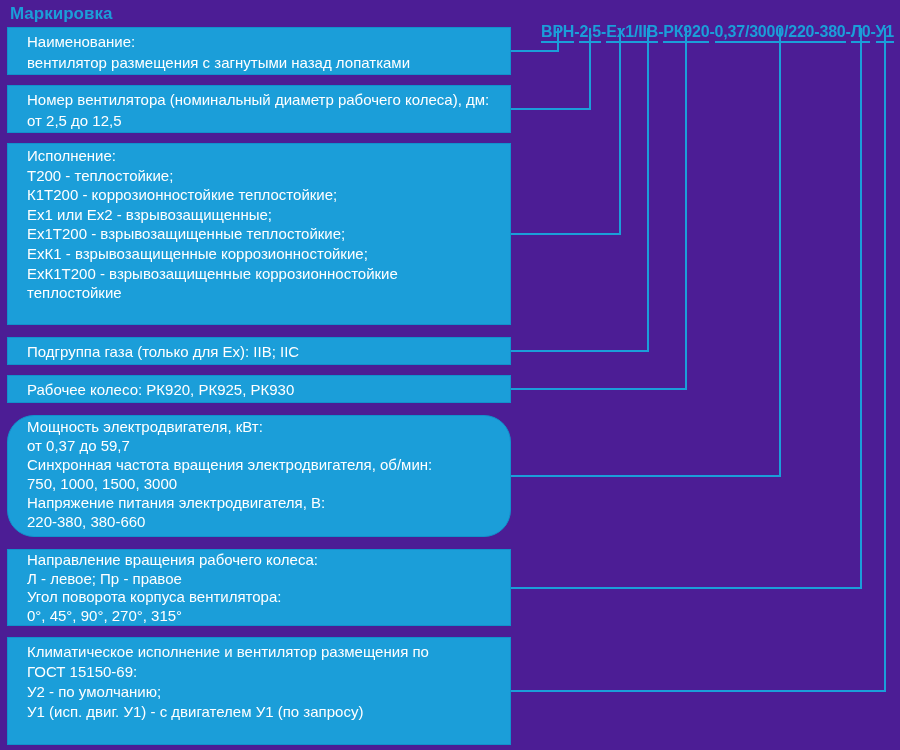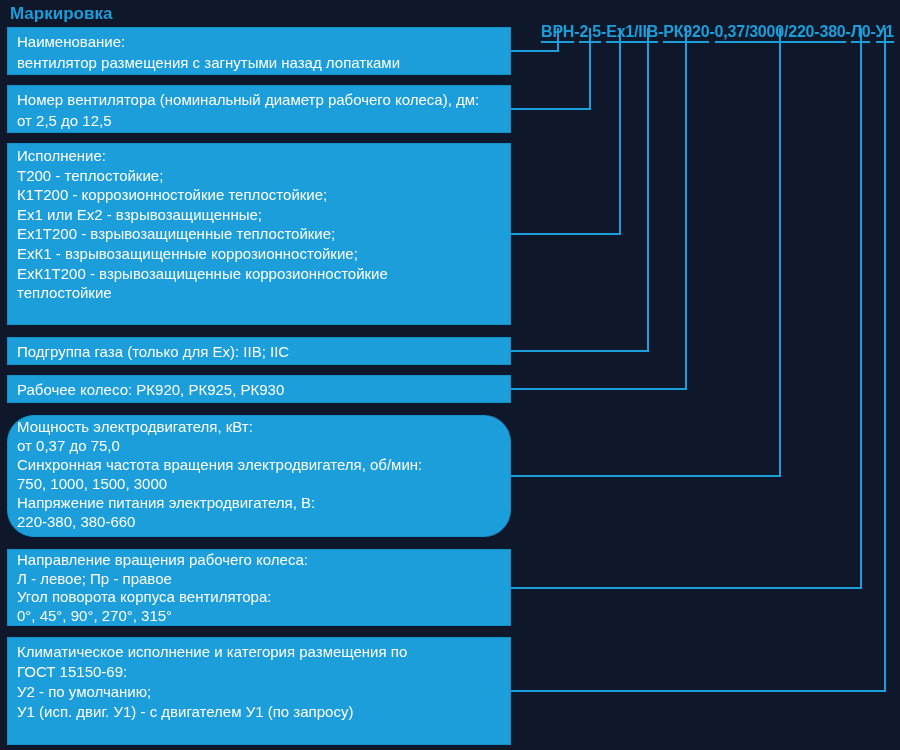--- a/index.html
+++ b/index.html
@@ -1,19 +1,19 @@
 <!DOCTYPE html>
 <html lang="ru"><head>
 <meta charset="utf-8">
 <style>
   html,body{margin:0;padding:0;background:#ffffff;}
   #page{
     position:relative;
     width:900px;height:750px;
-    background:#0f172a;
+    background:#4c1d95;
     font-family:"Liberation Sans", sans-serif;
     overflow:hidden;
     --accent:#1b9ed9;
     --boxborder:#1191cc;
   }
   .title{
     position:absolute;left:10px;top:4px;
     font-size:17px;font-weight:bold;color:var(--accent);
   }
   .code{
@@ -23,21 +23,21 @@
   }
   .code .seg{display:inline-block;}
   .code .seg.u{border-bottom:2px solid var(--accent);}
   .box{
     position:absolute;left:7px;width:504px;
     box-sizing:border-box;
     background:var(--accent);
     border:1px solid var(--boxborder);
     color:#ffffff;
     font-size:15px;line-height:21px;
-    padding:3px 9px;
+    padding:3px 19px;
     overflow:hidden;
   }
   .box .para + .para{margin-top:0;}
   .b1{top:27px;height:48px;}
   .b2{top:85px;height:48px;}
   .b3{top:143px;height:182px;line-height:19.6px;padding-top:2px;}
   .b4{top:337px;height:28px;}
   .b5{top:375px;height:28px;}
   .b6{top:415px;height:122px;line-height:19px;padding-top:1px;border-radius:27px;}
   .b7{top:549px;height:77px;line-height:18.5px;padding-top:1px;}
@@ -85,21 +85,21 @@
       </div>
     </div>
   <div class="box b5">
       <div class="para">
         <div class="line">Рабочее колесо: РК920, РК925, РК930</div>
       </div>
     </div>
   <div class="box b6">
       <div class="para">
         <div class="line">Мощность электродвигателя, кВт:</div>
-        <div class="line">от 0,37 до 75,0</div>
+        <div class="line">от 0,37 до 59,7</div>
       </div>
       <div class="para">
         <div class="line">Синхронная частота вращения электродвигателя, об/мин:</div>
         <div class="line">750, 1000, 1500, 3000</div>
       </div>
       <div class="para">
         <div class="line">Напряжение питания электродвигателя, В:</div>
         <div class="line">220-380, 380-660</div>
       </div>
     </div>
@@ -108,21 +108,21 @@
         <div class="line">Направление вращения рабочего колеса:</div>
         <div class="line">Л - левое; Пр - правое</div>
       </div>
       <div class="para">
         <div class="line">Угол поворота корпуса вентилятора:</div>
         <div class="line">0°, 45°, 90°, 270°, 315°</div>
       </div>
     </div>
   <div class="box b8">
       <div class="para">
-        <div class="line">Климатическое исполнение и категория размещения по</div>
+        <div class="line">Климатическое исполнение и вентилятор размещения по</div>
         <div class="line">ГОСТ 15150-69:</div>
         <div class="line">У2 - по умолчанию;</div>
         <div class="line">У1 (исп. двиг. У1) - с двигателем У1 (по запросу)</div>
       </div>
     </div>
 
   <svg id="lines" xmlns="http://www.w3.org/2000/svg">
       <polyline points="511,51 558,51 558,28"></polyline>
       <polyline points="511,109 590,109 590,28"></polyline>
       <polyline points="511,234 620,234 620,28"></polyline>

